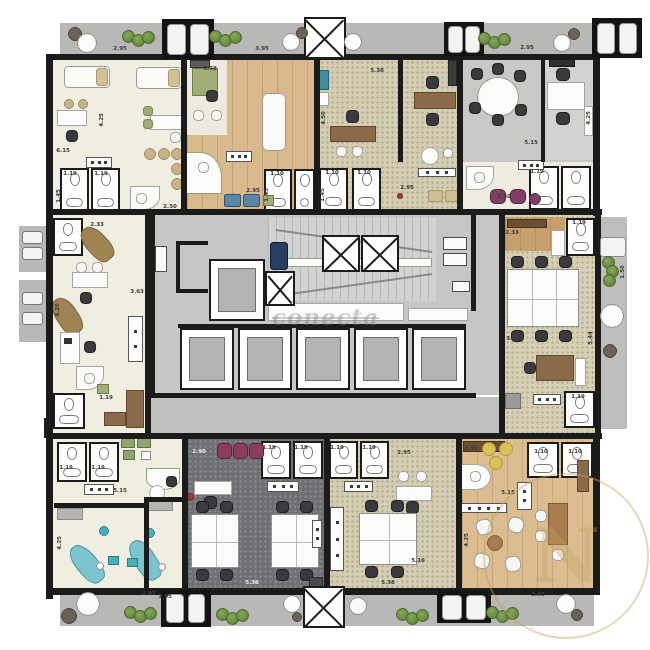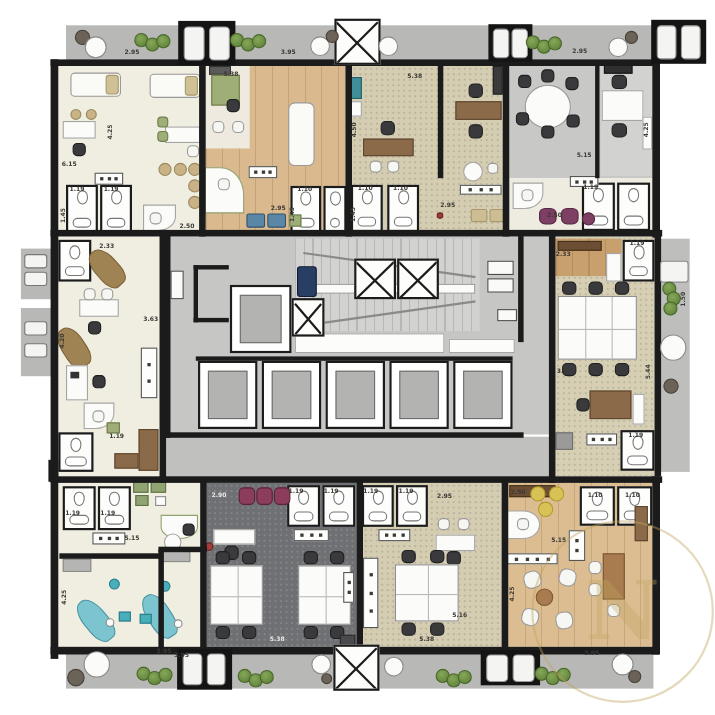--- a/index.html
+++ b/index.html
@@ -12,20 +12,21 @@
      text-decoration:line-through;letter-spacing:1px;z-index:50;pointer-events:none;}
   .wm-logo{position:absolute;left:483px;top:473px;width:162px;height:162px;
      border:2px solid rgba(192,163,92,.42);border-radius:50%;display:flex;
      align-items:center;justify-content:center;z-index:50;pointer-events:none;}
   .wm-logo span{font:bold 74px "DejaVu Serif",serif;color:rgba(192,163,92,.33);}
 </style>
 </head>
 <body>
 
 <div id="plan">
+  <div class="wm-text">conecta</div>
   <div class="wm-logo">
     <span>N</span>
   </div>
 <div class="it floor" style="position: absolute; box-sizing: border-box; left: 60px; top: 23px; width: 534px; height: 33px; background: rgb(184, 184, 182);"></div>
     <div class="it floor" style="position: absolute; box-sizing: border-box; left: 60px; top: 593px; width: 534px; height: 33px; background: rgb(184, 184, 182);"></div>
     <div class="it floor" style="position: absolute; box-sizing: border-box; left: 19px; top: 226px; width: 28px; height: 46px; background: rgb(184, 184, 182);"></div>
     <div class="it floor" style="position: absolute; box-sizing: border-box; left: 19px; top: 280px; width: 28px; height: 62px; background: rgb(184, 184, 182);"></div>
     <div class="it floor" style="position: absolute; box-sizing: border-box; left: 599px; top: 217px; width: 28px; height: 212px; background: rgb(190, 190, 188);"></div>
     <div class="it floor" style="position: absolute; box-sizing: border-box; left: 53px; top: 60px; width: 128px; height: 151px; background: rgb(240, 237, 225);"></div>
     <div class="it floor" style="position: absolute; box-sizing: border-box; left: 187px; top: 60px; width: 127px; height: 151px; background: repeating-linear-gradient(90deg, rgba(90, 50, 10, 0.16) 0px, rgba(90, 50, 10, 0.16) 1px, transparent 1px, transparent 15px) rgb(217, 185, 141);"></div>

